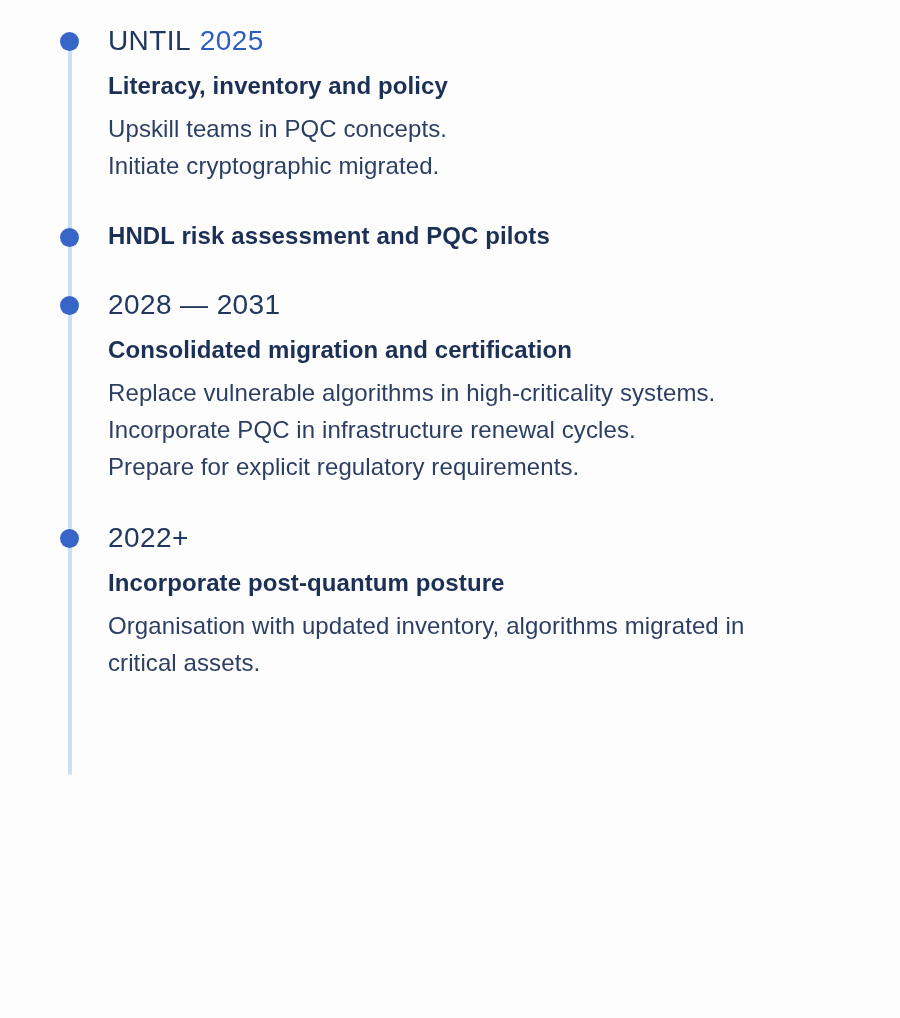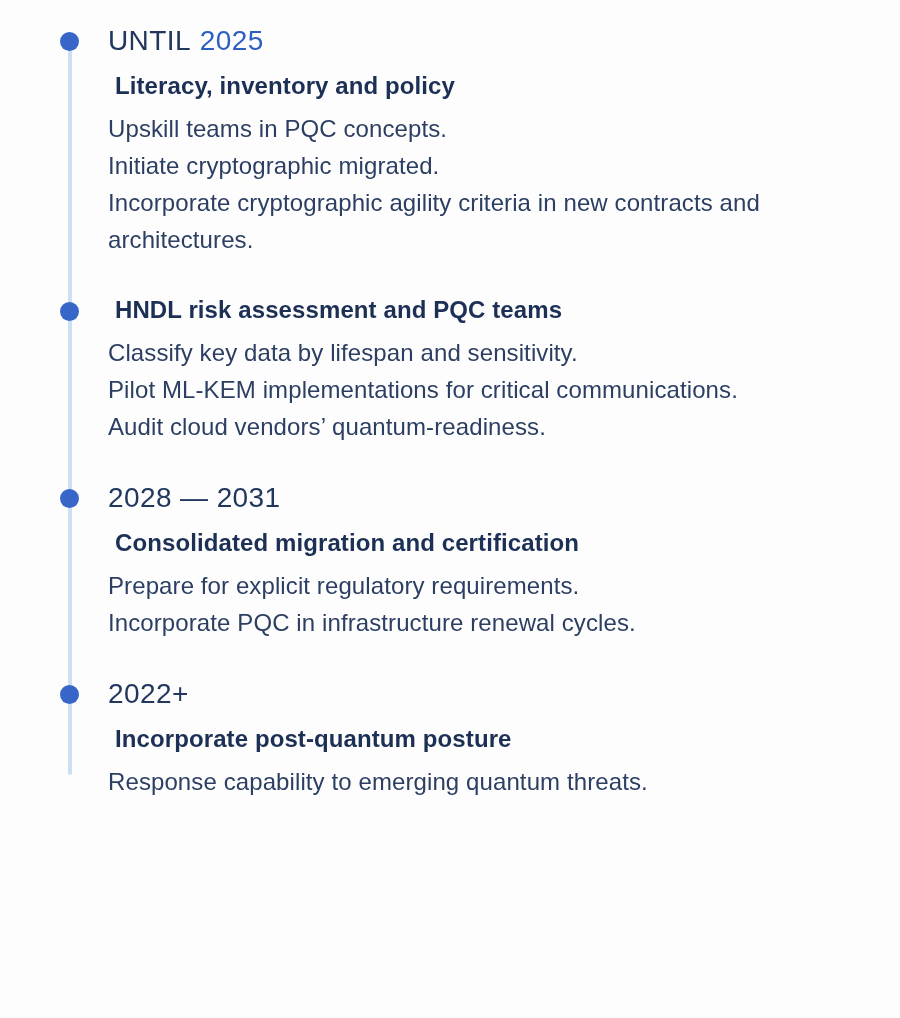--- a/index.html
+++ b/index.html
@@ -52,21 +52,21 @@
     letter-spacing: 0.4px;
     color: #21375E;
   }
   .period-accent {
     color: #2D5FC0;
   }
   .period-accent:not(:empty) {
     margin-left: 0.32em;
   }
   .title {
-    margin: 12px 0 0 7px;
+    margin: 12px 0 0 0;
     font-size: 24px;
     line-height: 32px;
     font-weight: 700;
     letter-spacing: 0.1px;
     color: #1C2F55;
   }
   .items {
     margin: 8px 0 0 0;
     padding: 0;
     list-style: none;
@@ -85,45 +85,40 @@
 <div class="timeline">
   <div class="timeline-line"></div>
 
   <section class="milestone">
     <span class="dot"></span>
     <h2 class="period"><span>UNTIL</span><span class="period-accent">2025</span></h2>
     <h3 class="title">Literacy, inventory and policy</h3>
     <ul class="items">
       <li class="item">Upskill teams in PQC concepts.</li>
       <li class="item">Initiate cryptographic migrated.</li>
-      <li class="item">Incorporate cryptographic agility criteria in new contracts and architectures.</li>
     </ul>
   </section>
 
   <section class="milestone">
     <span class="dot"></span>
-    <h3 class="title">HNDL risk assessment and PQC teams</h3>
-    <ul class="items">
-      <li class="item">Classify key data by lifespan and sensitivity.</li>
-      <li class="item">Pilot ML-KEM implementations for critical communications.</li>
-      <li class="item">Audit cloud vendors’ quantum-readiness.</li>
-    </ul>
+    <h3 class="title">HNDL risk assessment and PQC pilots</h3>
   </section>
 
   <section class="milestone">
     <span class="dot"></span>
     <h2 class="period"><span>2028 — 2031</span><span class="period-accent"></span></h2>
     <h3 class="title">Consolidated migration and certification</h3>
     <ul class="items">
+      <li class="item">Replace vulnerable algorithms in high-criticality systems.</li>
+      <li class="item">Incorporate PQC in infrastructure renewal cycles.</li>
       <li class="item">Prepare for explicit regulatory requirements.</li>
-      <li class="item">Incorporate PQC in infrastructure renewal cycles.</li>
     </ul>
   </section>
 
   <section class="milestone">
     <span class="dot"></span>
     <h2 class="period"><span>2022+</span><span class="period-accent"></span></h2>
     <h3 class="title">Incorporate post-quantum posture</h3>
     <ul class="items">
-      <li class="item">Response capability to emerging quantum threats.</li>
+      <li class="item">Organisation with updated inventory, algorithms migrated in critical assets.</li>
     </ul>
   </section>
 </div>
 
 </body></html>

